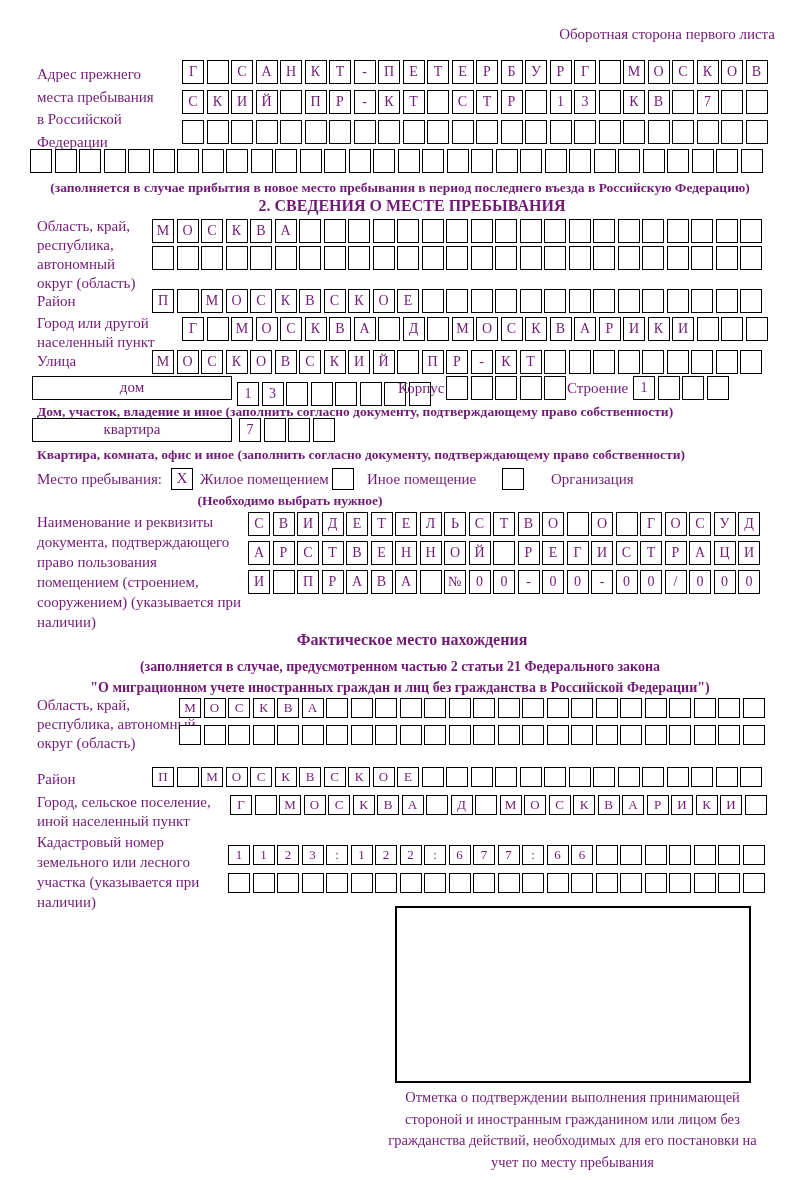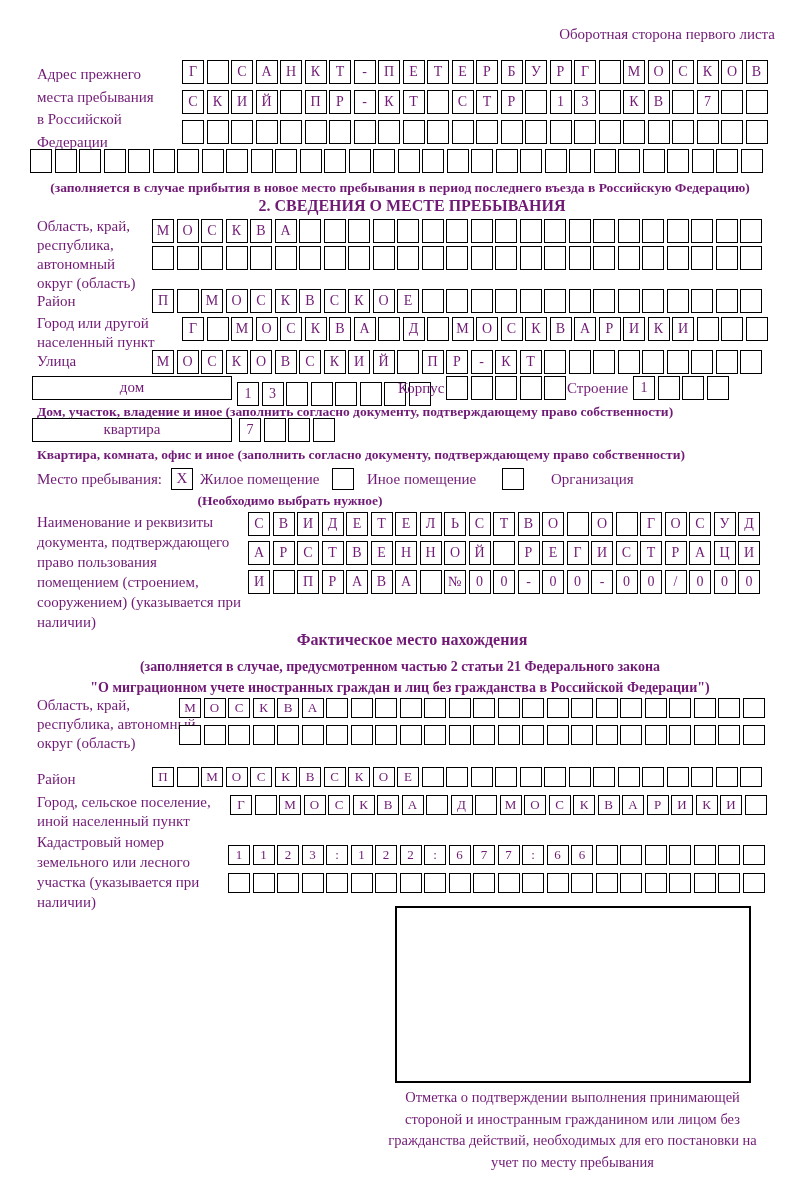--- a/index.html
+++ b/index.html
@@ -70,21 +70,21 @@
   <div class="row" style="left:633px;top:376px;"><span class="cell">1</span><span class="cell"></span><span class="cell"></span><span class="cell"></span></div>
 
   <div class="abs note" style="left:37px;top:403px;">Дом, участок, владение и иное (заполнить согласно документу, подтверждающему право собственности)</div>
 
   <div class="longbox" style="left:32px;top:418px;">квартира</div>
   <div class="row" style="left:239px;top:418px;"><span class="cell">7</span><span class="cell"></span><span class="cell"></span><span class="cell"></span></div>
   <div class="abs note" style="left:37px;top:446px;">Квартира, комната, офис и иное (заполнить согласно документу, подтверждающему право собственности)</div>
 
   <div class="abs lbl" style="left:37px;top:470px;">Место пребывания:</div>
   <span class="abs chk" style="left:171px;top:468px;">X</span>
-  <div class="abs lbl" style="left:200px;top:470px;">Жилое помещение</div>
+  <div class="abs lbl" style="left:200px;top:470px;">Жилое помещением</div>
   <span class="abs chk" style="left:332px;top:468px;"></span>
   <div class="abs lbl" style="left:367px;top:470px;">Иное помещение</div>
   <span class="abs chk" style="left:502px;top:468px;"></span>
   <div class="abs lbl" style="left:551px;top:470px;">Организация</div>
   <div class="abs lbl" style="left:37px;top:512px;width:205px;line-height:20px;">Наименование и реквизиты документа, подтверждающего право пользования помещением (строением, сооружением) (указывается при наличии)</div>
 
   <div class="abs note" style="left:160px;top:492px;width:260px;text-align:center;">(Необходимо выбрать нужное)</div>
   <div class="row" style="left:248px;top:512px;"><span class="cell">С</span><span class="cell">В</span><span class="cell">И</span><span class="cell">Д</span><span class="cell">Е</span><span class="cell">Т</span><span class="cell">Е</span><span class="cell">Л</span><span class="cell">Ь</span><span class="cell">С</span><span class="cell">Т</span><span class="cell">В</span><span class="cell">О</span><span class="cell"></span><span class="cell">О</span><span class="cell"></span><span class="cell">Г</span><span class="cell">О</span><span class="cell">С</span><span class="cell">У</span><span class="cell">Д</span></div>
   <div class="row" style="left:248px;top:541px;"><span class="cell">А</span><span class="cell">Р</span><span class="cell">С</span><span class="cell">Т</span><span class="cell">В</span><span class="cell">Е</span><span class="cell">Н</span><span class="cell">Н</span><span class="cell">О</span><span class="cell">Й</span><span class="cell"></span><span class="cell">Р</span><span class="cell">Е</span><span class="cell">Г</span><span class="cell">И</span><span class="cell">С</span><span class="cell">Т</span><span class="cell">Р</span><span class="cell">А</span><span class="cell">Ц</span><span class="cell">И</span></div>
   <div class="row" style="left:248px;top:570px;"><span class="cell">И</span><span class="cell"></span><span class="cell">П</span><span class="cell">Р</span><span class="cell">А</span><span class="cell">В</span><span class="cell">А</span><span class="cell"></span><span class="cell">№</span><span class="cell">0</span><span class="cell">0</span><span class="cell">-</span><span class="cell">0</span><span class="cell">0</span><span class="cell">-</span><span class="cell">0</span><span class="cell">0</span><span class="cell">/</span><span class="cell">0</span><span class="cell">0</span><span class="cell">0</span></div>

